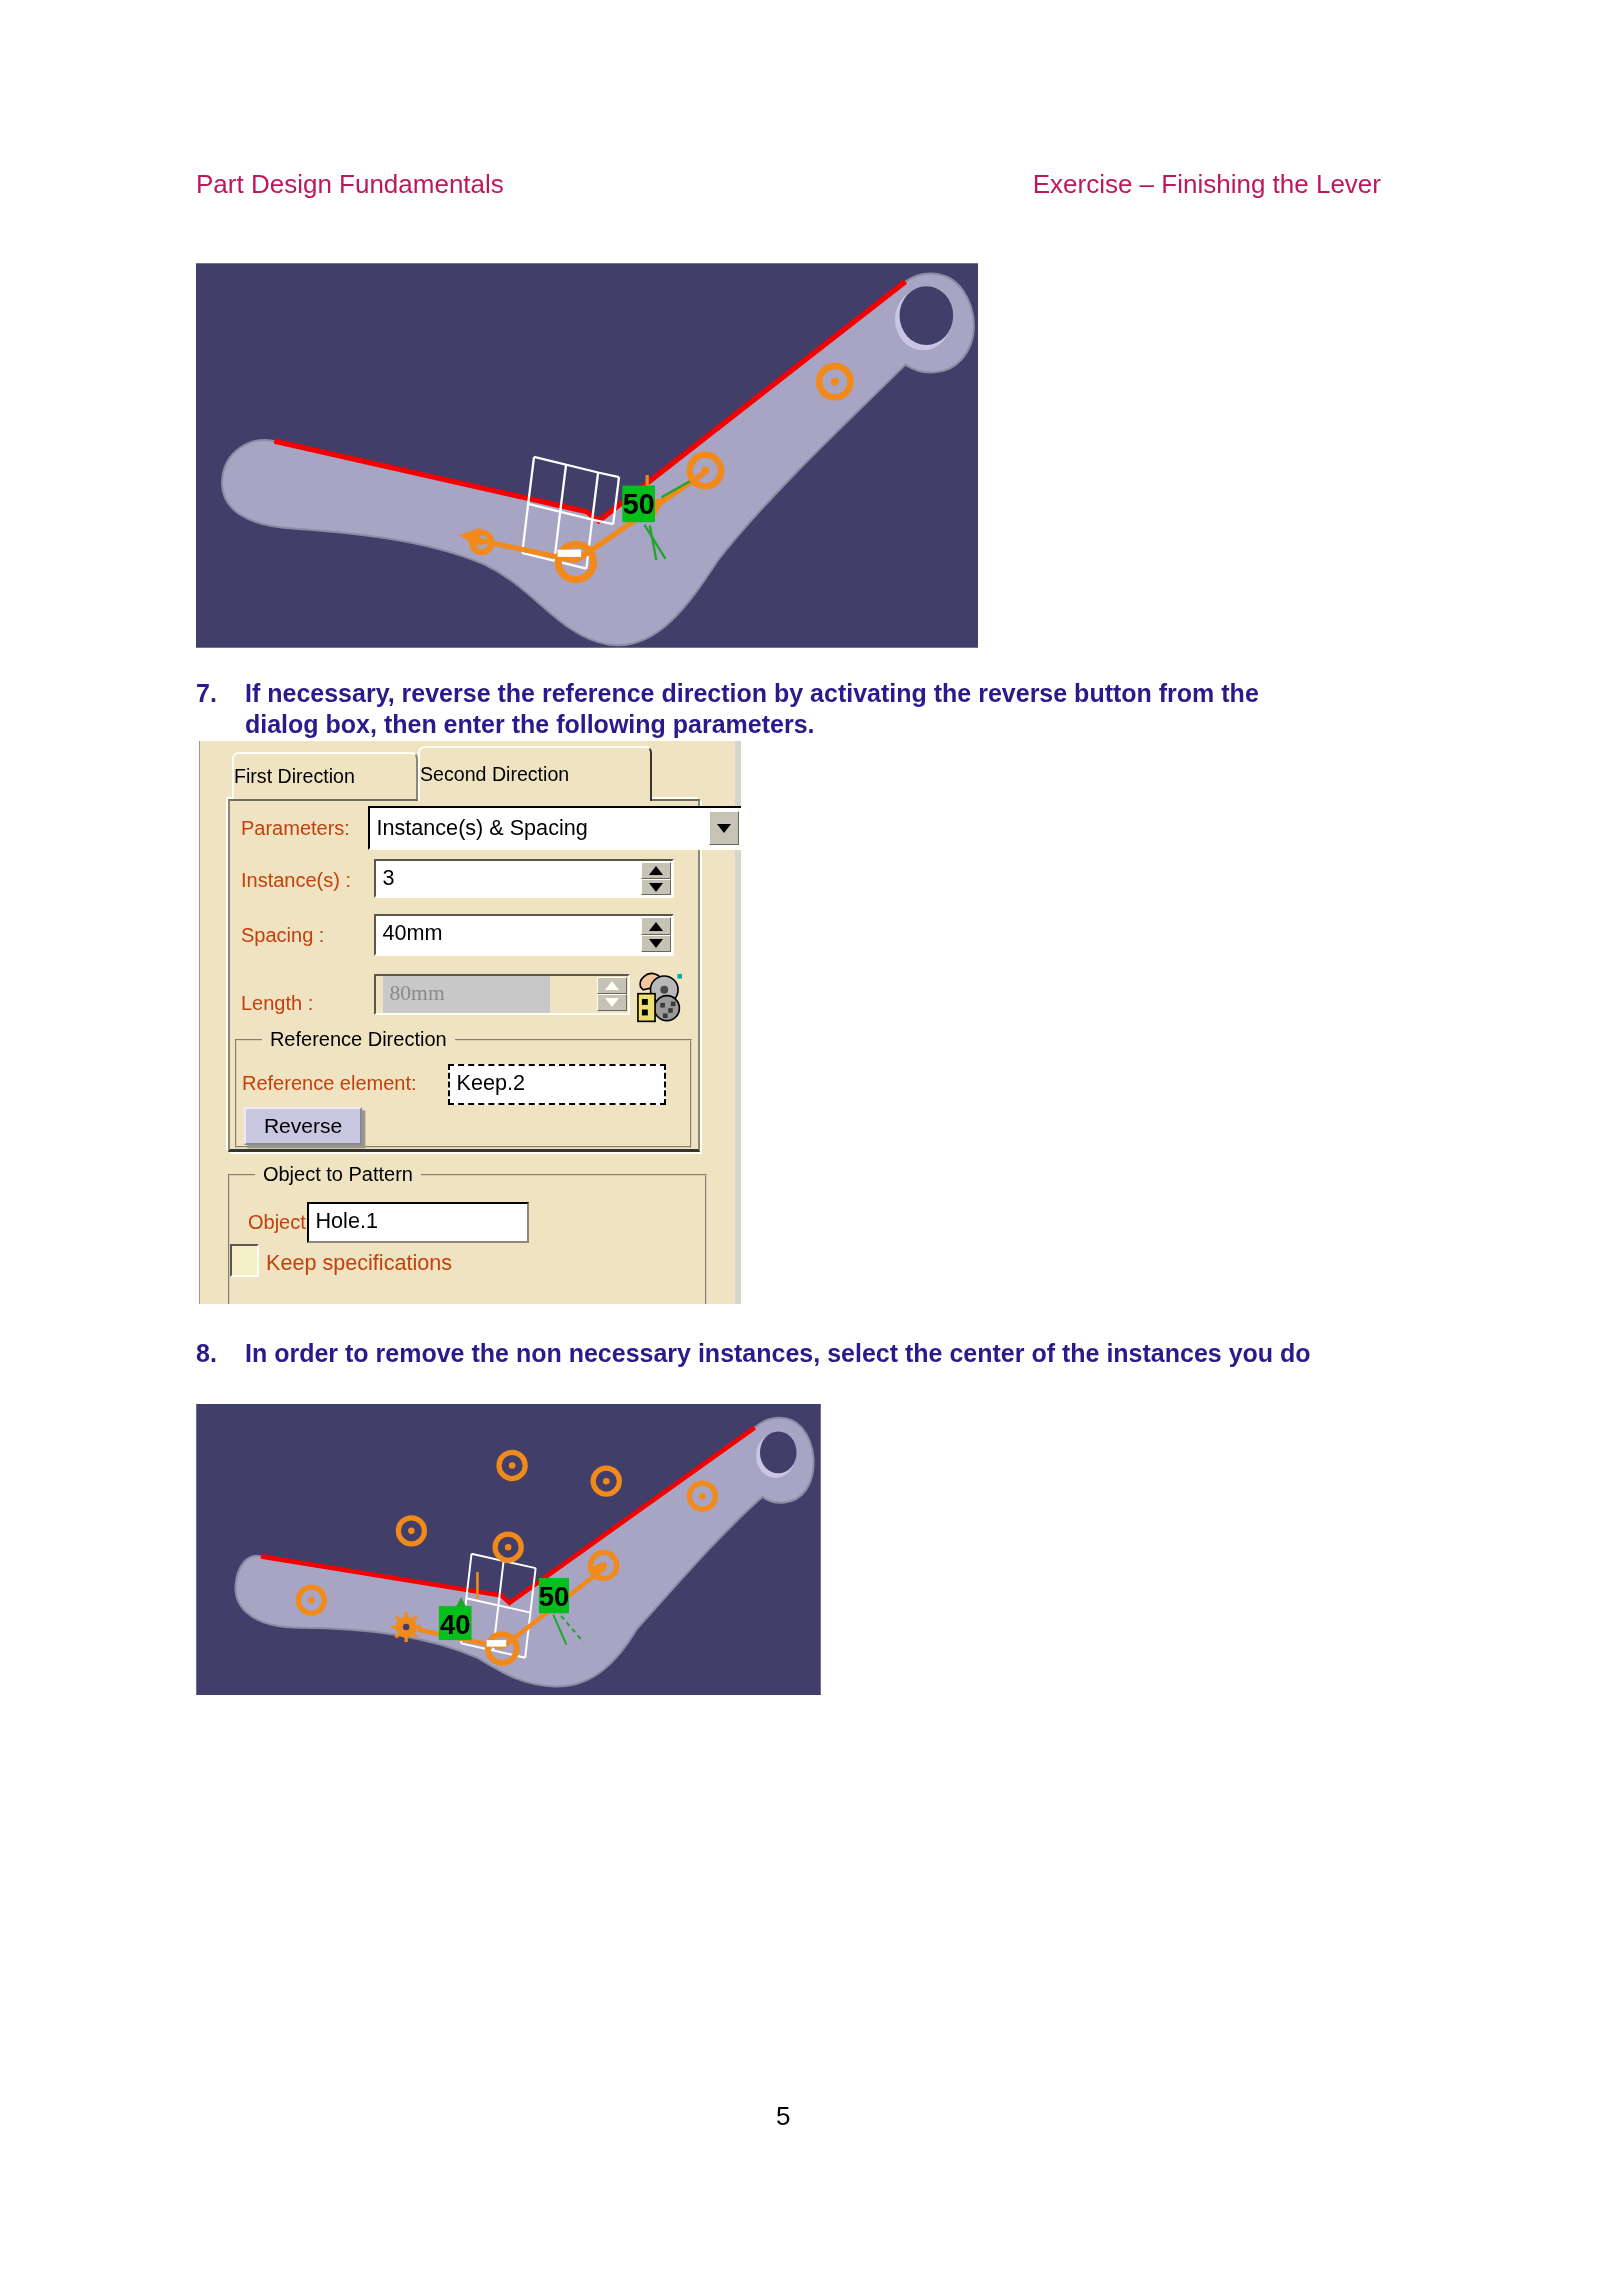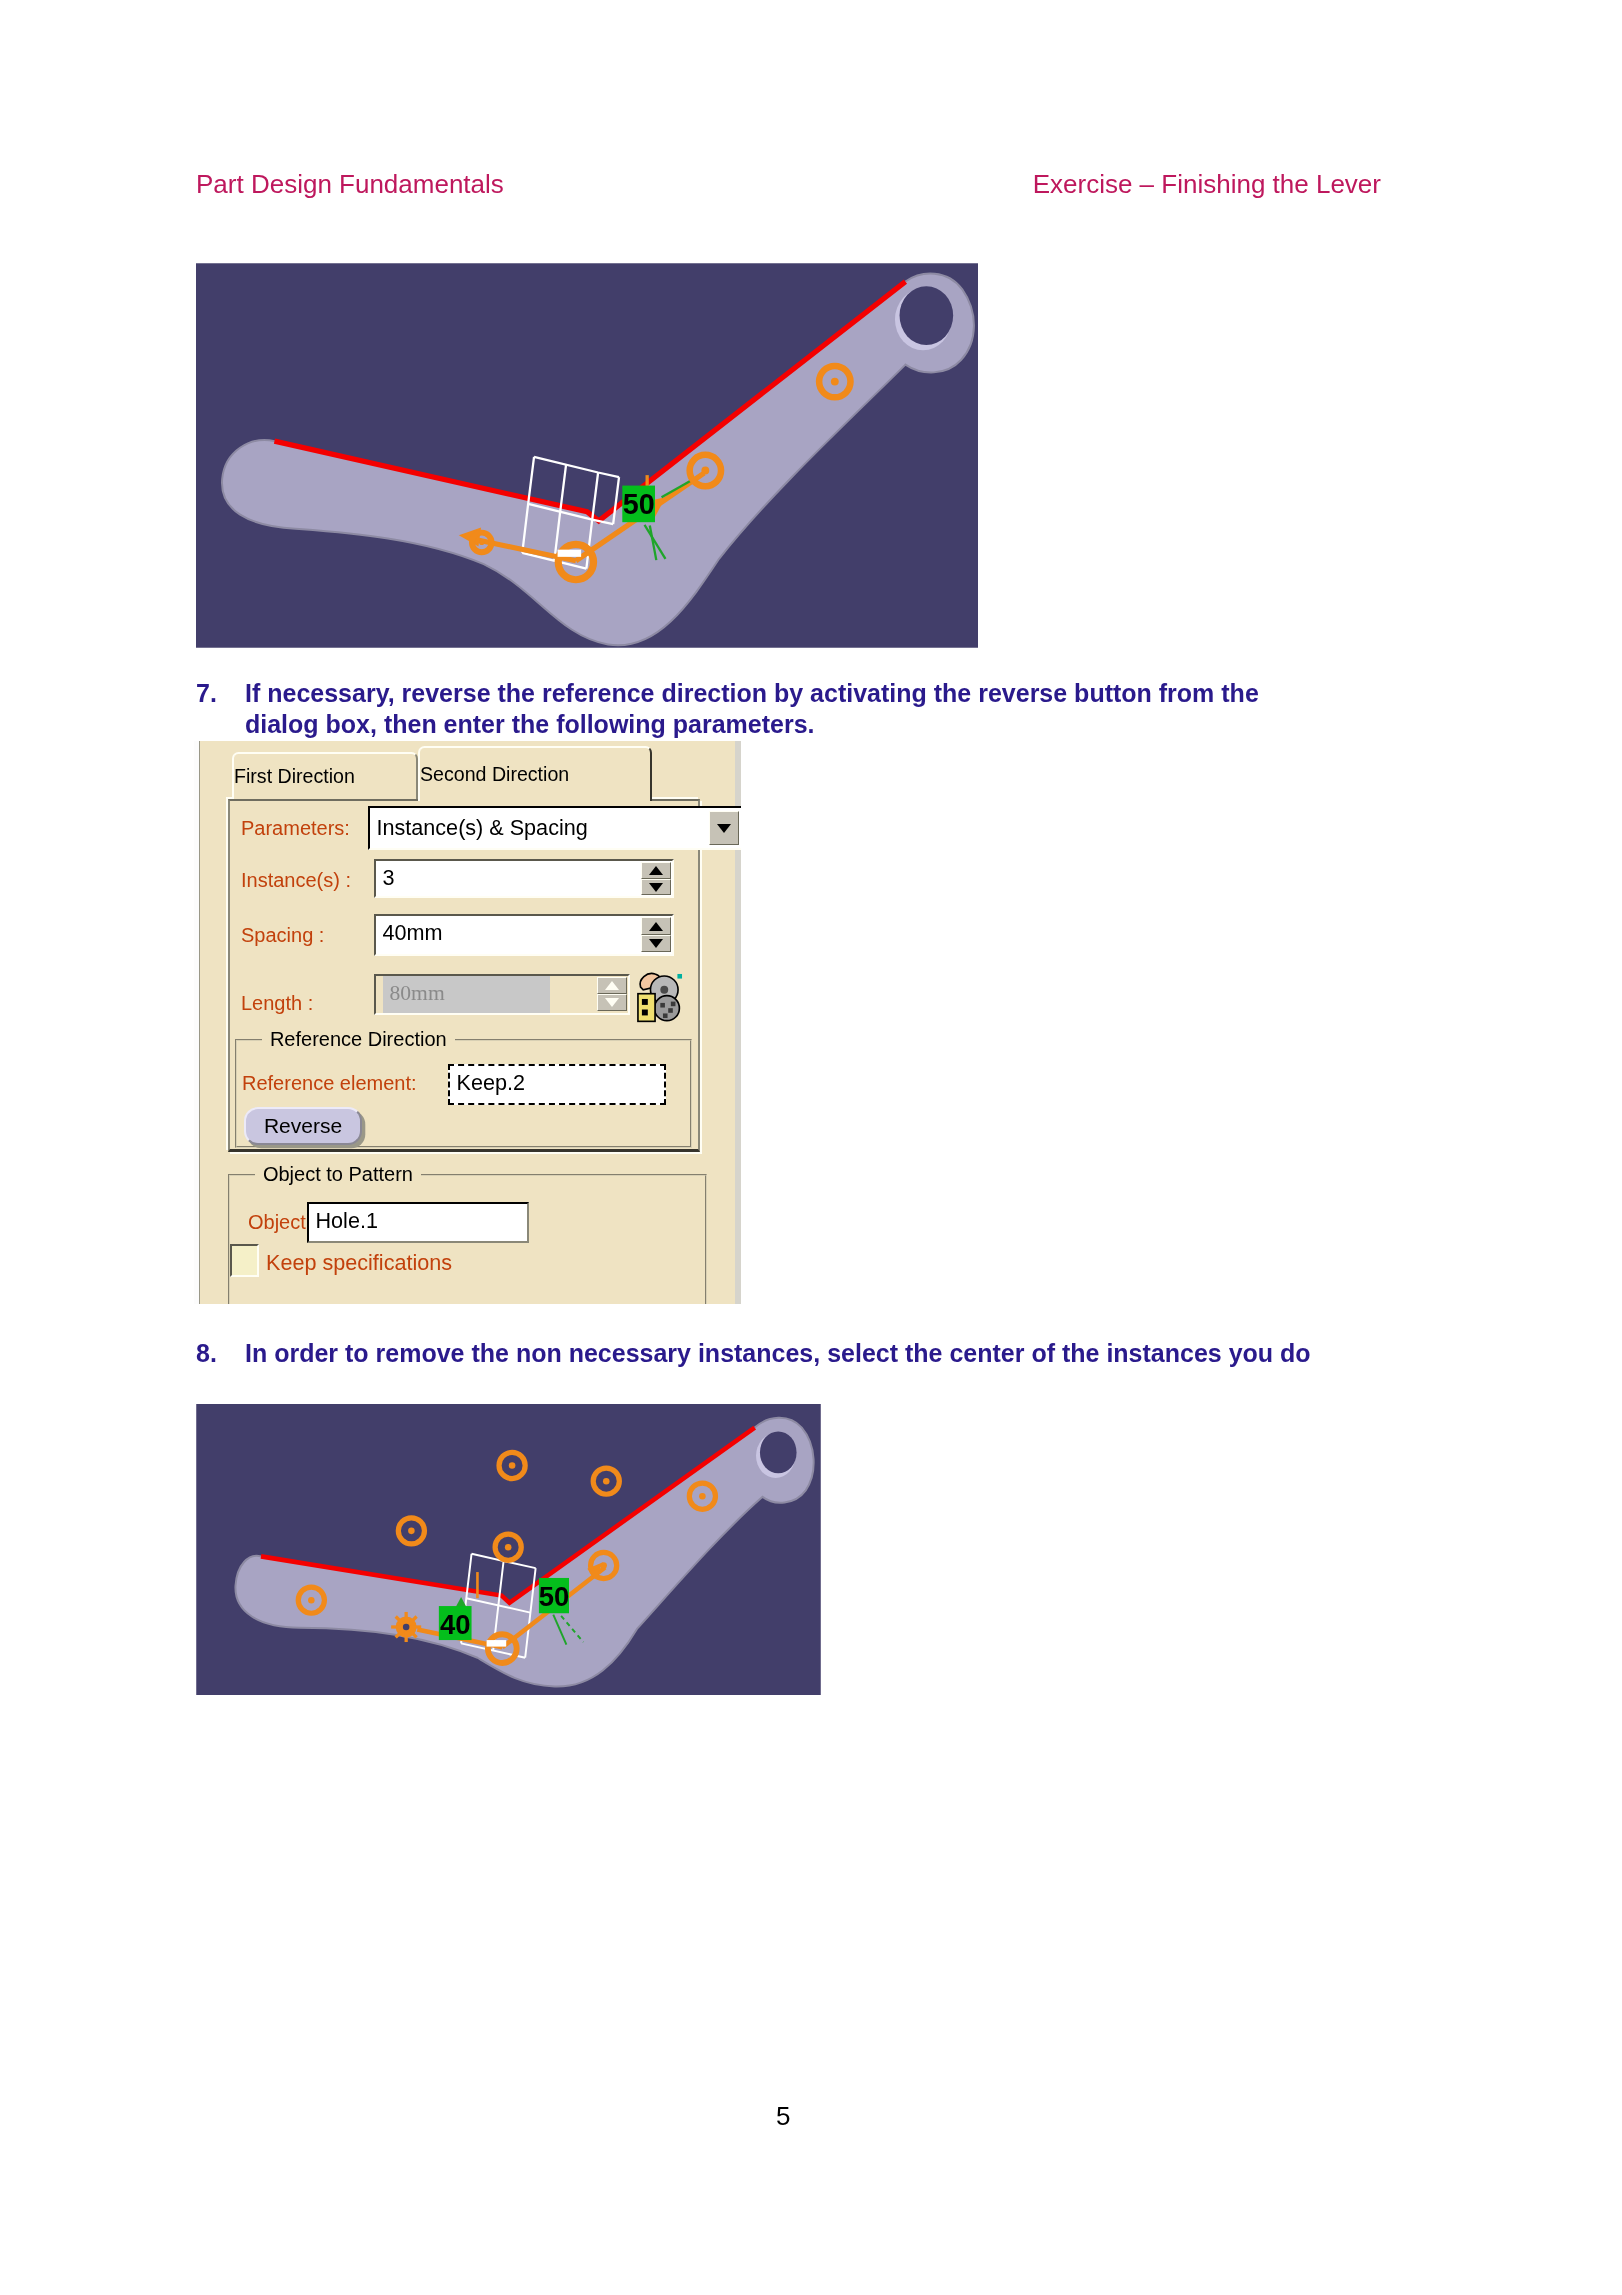--- a/index.html
+++ b/index.html
@@ -207,21 +207,21 @@
       <rect x="66" y="6" width="7" height="7" fill="#00b0a0"></rect>
     </svg>
 
     <div class="abs groupbox" style="left:41px;top:298px;width:457px;height:109px;">
       <div class="grouptitle">Reference Direction</div>
     </div>
     <div class="abs dlg-label" style="left:48px;top:331px;">Reference element:</div>
     <div class="abs" style="left:254px;top:323px;width:218px;height:41px;background:#fff;border:2.6px dashed #000;box-sizing:border-box;">
       <div class="fieldtext" style="line-height:33px;">Keep.2</div>
     </div>
-    <div class="abs btn3d" style="left:50px;top:366px;width:118px;height:38px;border-radius:14px;">
+    <div class="abs btn3d" style="left:50px;top:366px;width:118px;height:38px;">
       <span>Reverse</span>
     </div>
 
     <div class="abs groupbox" style="left:34px;top:433px;width:479px;height:157px;">
       <div class="grouptitle">Object to Pattern</div>
     </div>
     <div class="abs dlg-label" style="left:54px;top:470px;">Object:</div>
     <div class="abs sunken" style="left:113px;top:461px;width:222px;height:41px;border-color:#000 #8a8878 #8a8878 #000;">
       <div class="fieldtext">Hole.1</div>
     </div>

